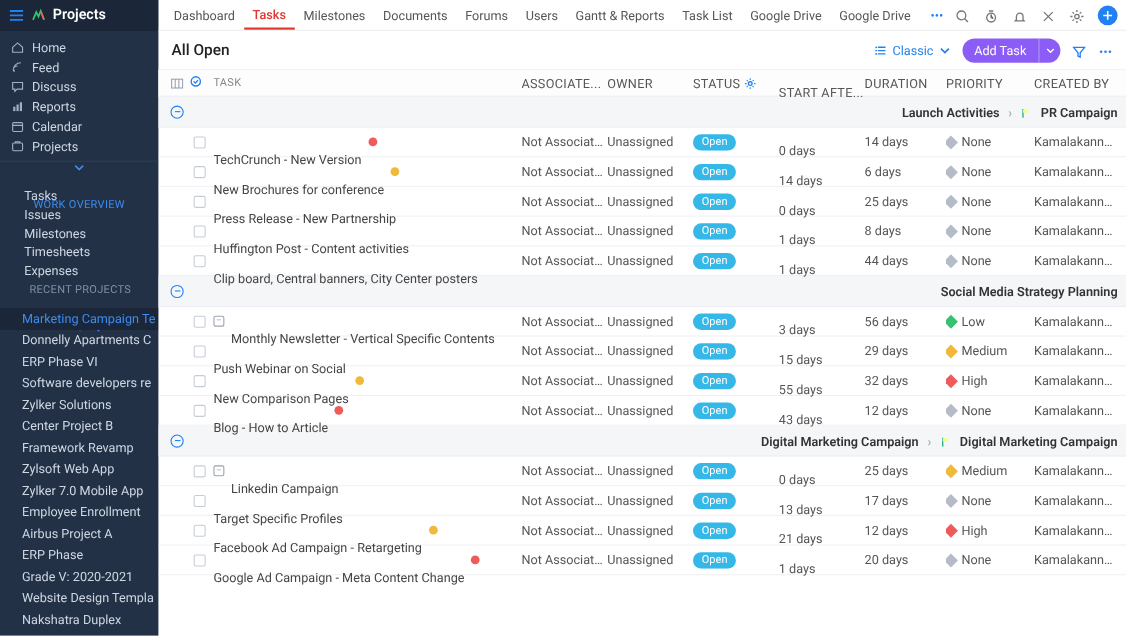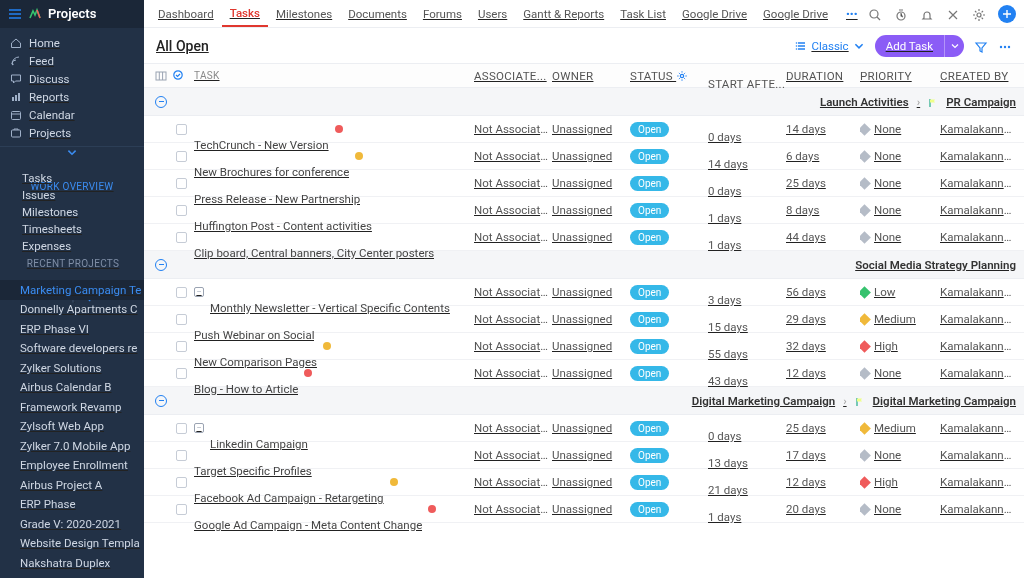--- a/index.html
+++ b/index.html
@@ -1,17 +1,17 @@
 <!DOCTYPE html>
 <html><head>
 <meta charset="utf-8">
 <style>
   * { box-sizing: border-box; margin: 0; padding: 0; font-family: -apple-system, BlinkMacSystemFont, "Segoe UI", Roboto, Helvetica, Arial, sans-serif; }
   html, body { width: 1024px; height: 578px; overflow: hidden; background: #fff; color: #222; }
-  .root { display: flex; width: 100%; height: 100%; text-decoration: underline; }
+  .root { display: flex; width: 100%; height: 100%; }
 
   
   .sidebar { width: 144px; background: #223146; color: #d8dee9; display: flex; flex-direction: column; font-size: 11.5px; overflow: hidden; }
   .brand { height: 28px; display: flex; align-items: center; padding: 0 8px; background: #1b2738; border-bottom: 1px solid #1b2738; }
   .brand .hamburger { width: 14px; height: 14px; margin-right: 6px; }
   .brand .hamburger svg { display:block; }
   .brand .logo { width: 14px; height: 14px; margin-right: 6px; }
   .brand .title { color: #fff; font-weight: 600; font-size: 13px; }
   .nav1 { padding: 6px 0 4px; border-bottom: 1px solid #2c3e56; }
   .nav-item { display: flex; align-items: center; height: 18px; padding: 0 10px; color: #cfd7e3; cursor: pointer; gap: 7px; }
@@ -218,21 +218,21 @@
             </svg>
           </span>
       </span>
     </div>
     <div class="plist" id="plist">
         <div class="pitem active">Marketing Campaign Te</div>
         <div class="pitem">Donnelly Apartments C</div>
         <div class="pitem">ERP Phase VI</div>
         <div class="pitem">Software developers re</div>
         <div class="pitem">Zylker Solutions</div>
-        <div class="pitem">Airbus Calendar B</div>
+        <div class="pitem">Center Project B</div>
         <div class="pitem">Framework Revamp</div>
         <div class="pitem">Zylsoft Web App</div>
         <div class="pitem">Zylker 7.0 Mobile App</div>
         <div class="pitem">Employee Enrollment</div>
         <div class="pitem">Airbus Project A</div>
         <div class="pitem">ERP Phase</div>
         <div class="pitem">Grade V: 2020-2021</div>
         <div class="pitem">Website Design Templa</div>
         <div class="pitem">Nakshatra Duplex</div>
       </div>

